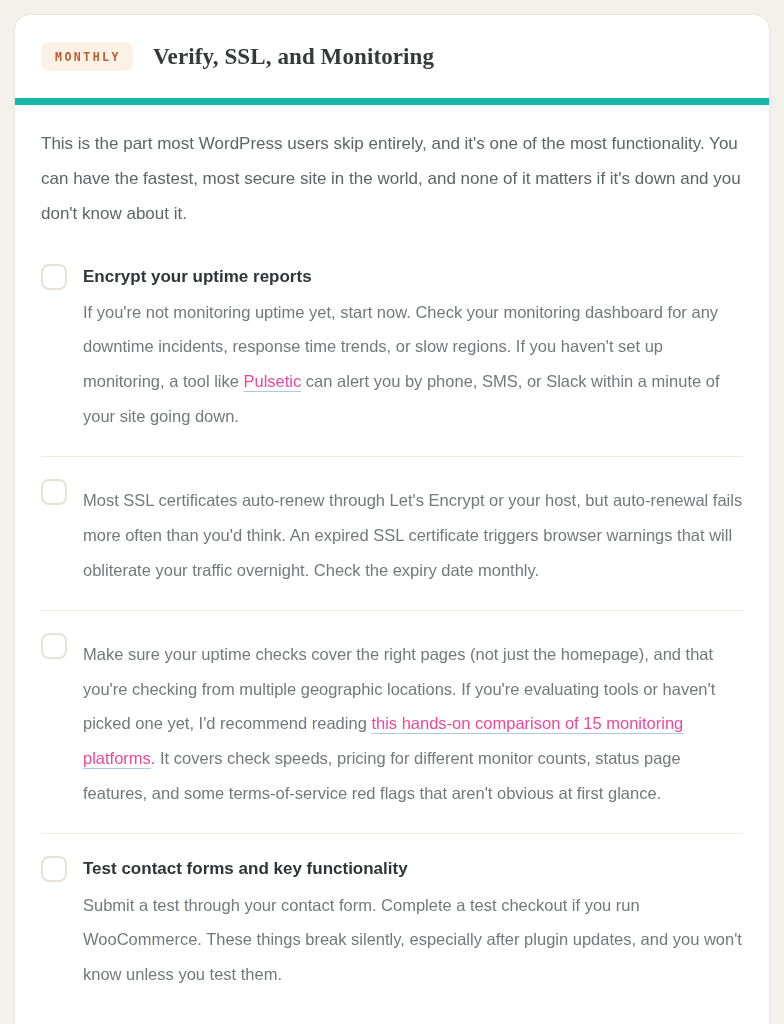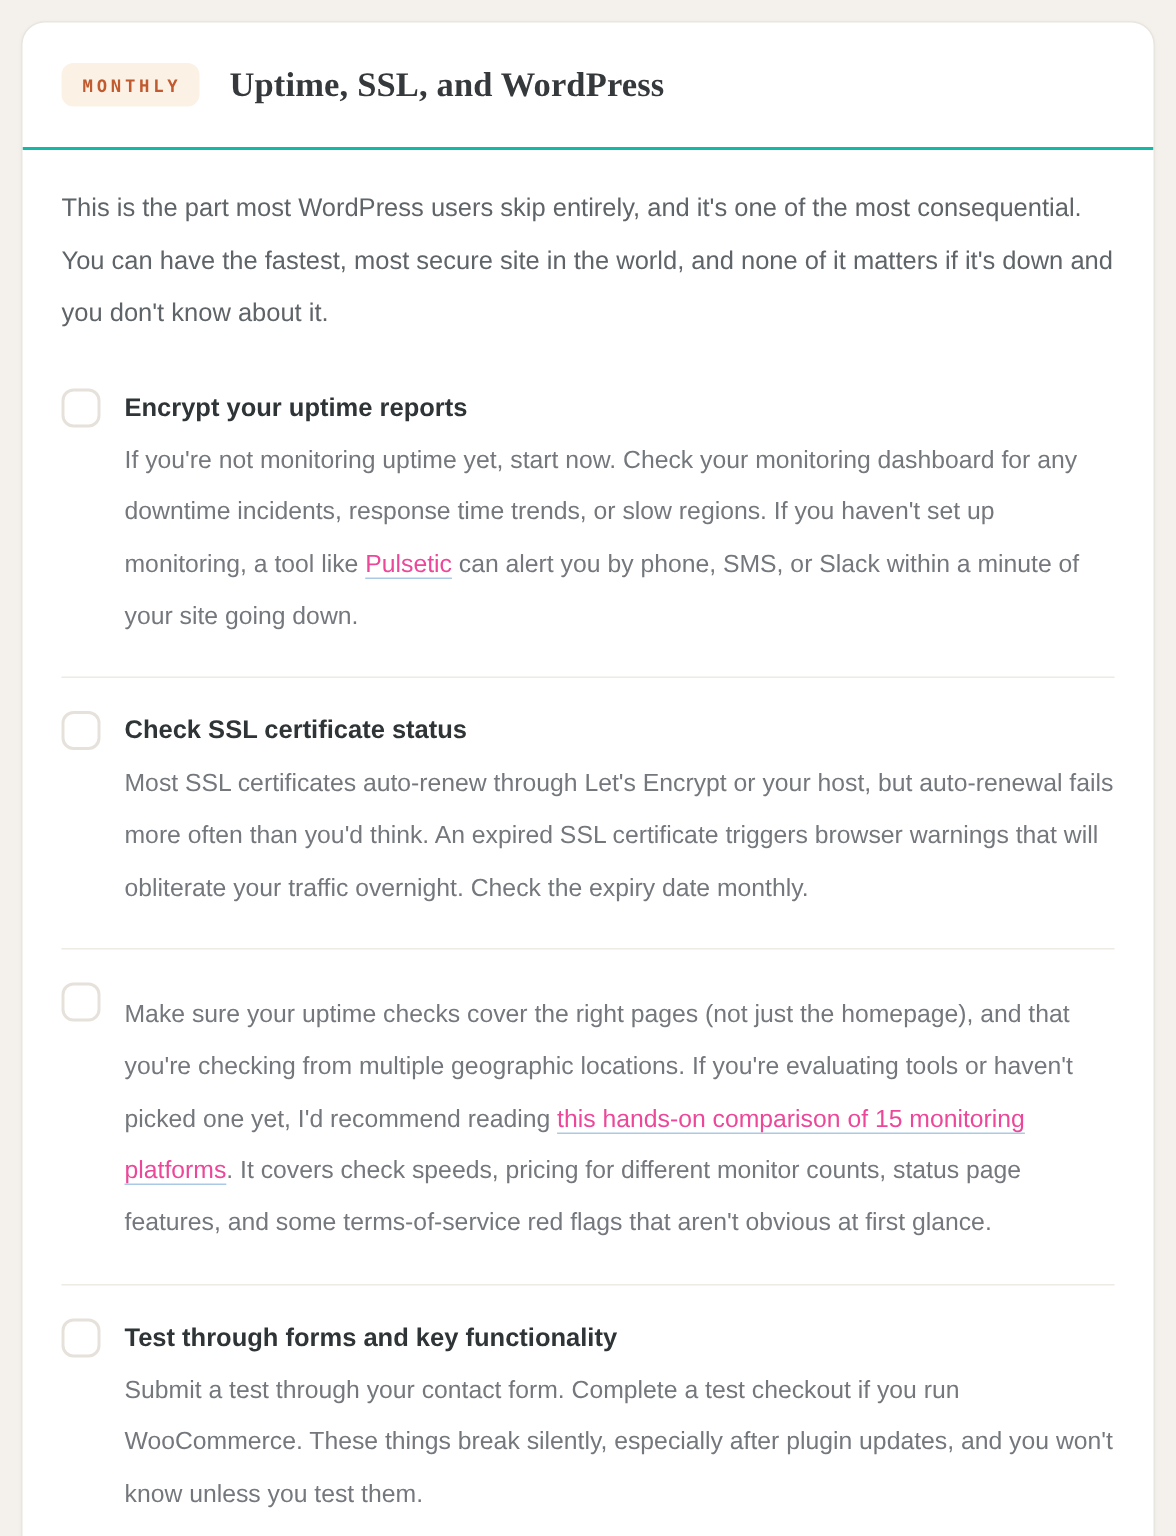--- a/index.html
+++ b/index.html
@@ -18,21 +18,21 @@
     border-radius: 16px;
     box-shadow: 0 1px 3px rgba(60,50,40,0.04);
     overflow: hidden;
   }
 
   .card-header {
     display: flex;
     align-items: center;
     gap: 20px;
     padding: 27px 26px;
-    border-bottom: 2px solid #14b8a6;
+    border-bottom: 7px solid #14b8a6;
   }
 
   .badge {
     font-family: "DejaVu Sans Mono", monospace;
     font-size: 11.5px;
     font-weight: 700;
     letter-spacing: 2.5px;
     color: #c05a2f;
     background: #fcf1e5;
     padding: 8px 12px 7px 14px;
@@ -104,44 +104,43 @@
     text-underline-offset: 4px;
     cursor: pointer;
   }
 </style>
 </head>
 <body>
 
 <div class="card">
   <div class="card-header">
     <span class="badge">MONTHLY</span>
-    <h1 class="card-title">Uptime, SSL, and WordPress</h1>
+    <h1 class="card-title">Verify, SSL, and Monitoring</h1>
   </div>
 
   <div class="card-body">
-    <p class="intro">This is the part most WordPress users skip entirely, and it's one of the most consequential. You can have the fastest, most secure site in the world, and none of it matters if it's down and you don't know about it.</p>
+    <p class="intro">This is the part most WordPress users skip entirely, and it's one of the most functionality. You can have the fastest, most secure site in the world, and none of it matters if it's down and you don't know about it.</p>
 
     <div>
   <div class="item">
     <div class="checkbox" role="checkbox" aria-checked="false"></div>
     <div class="item-title">Encrypt your uptime reports</div>
     <div class="item-desc"><span>If you're not monitoring uptime yet, start now. Check your monitoring dashboard for any downtime incidents, response time trends, or slow regions. If you haven't set up monitoring, a tool like </span><a href="#" class="link">Pulsetic</a><span> can alert you by phone, SMS, or Slack within a minute of your site going down.</span></div>
   </div>
 
   <div class="item">
     <div class="checkbox" role="checkbox" aria-checked="false"></div>
-    <div class="item-title">Check SSL certificate status</div>
     <div class="item-desc"><span>Most SSL certificates auto-renew through Let's Encrypt or your host, but auto-renewal fails more often than you'd think. An expired SSL certificate triggers browser warnings that will obliterate your traffic overnight. Check the expiry date monthly.</span></div>
   </div>
 
   <div class="item">
     <div class="checkbox" role="checkbox" aria-checked="false"></div>
     <div class="item-desc"><span>Make sure your uptime checks cover the right pages (not just the homepage), and that you're checking from multiple geographic locations. If you're evaluating tools or haven't picked one yet, I'd recommend reading </span><a href="#" class="link">this hands-on comparison of 15 monitoring platforms</a><span>. It covers check speeds, pricing for different monitor counts, status page features, and some terms-of-service red flags that aren't obvious at first glance.</span></div>
   </div>
 
   <div class="item">
     <div class="checkbox" role="checkbox" aria-checked="false"></div>
-    <div class="item-title">Test through forms and key functionality</div>
+    <div class="item-title">Test contact forms and key functionality</div>
     <div class="item-desc"><span>Submit a test through your contact form. Complete a test checkout if you run WooCommerce. These things break silently, especially after plugin updates, and you won't know unless you test them.</span></div>
   </div>
 </div>
   </div>
 </div>
 
 </body></html>

